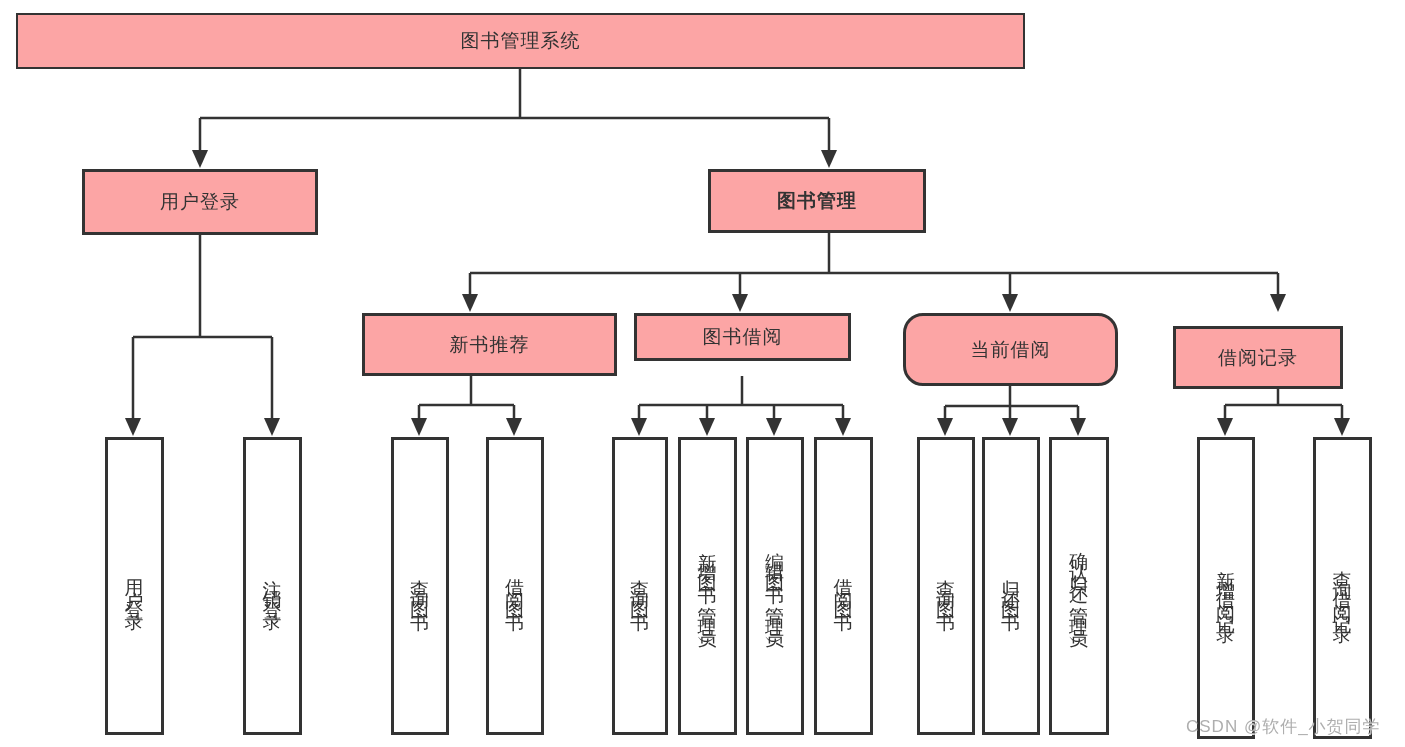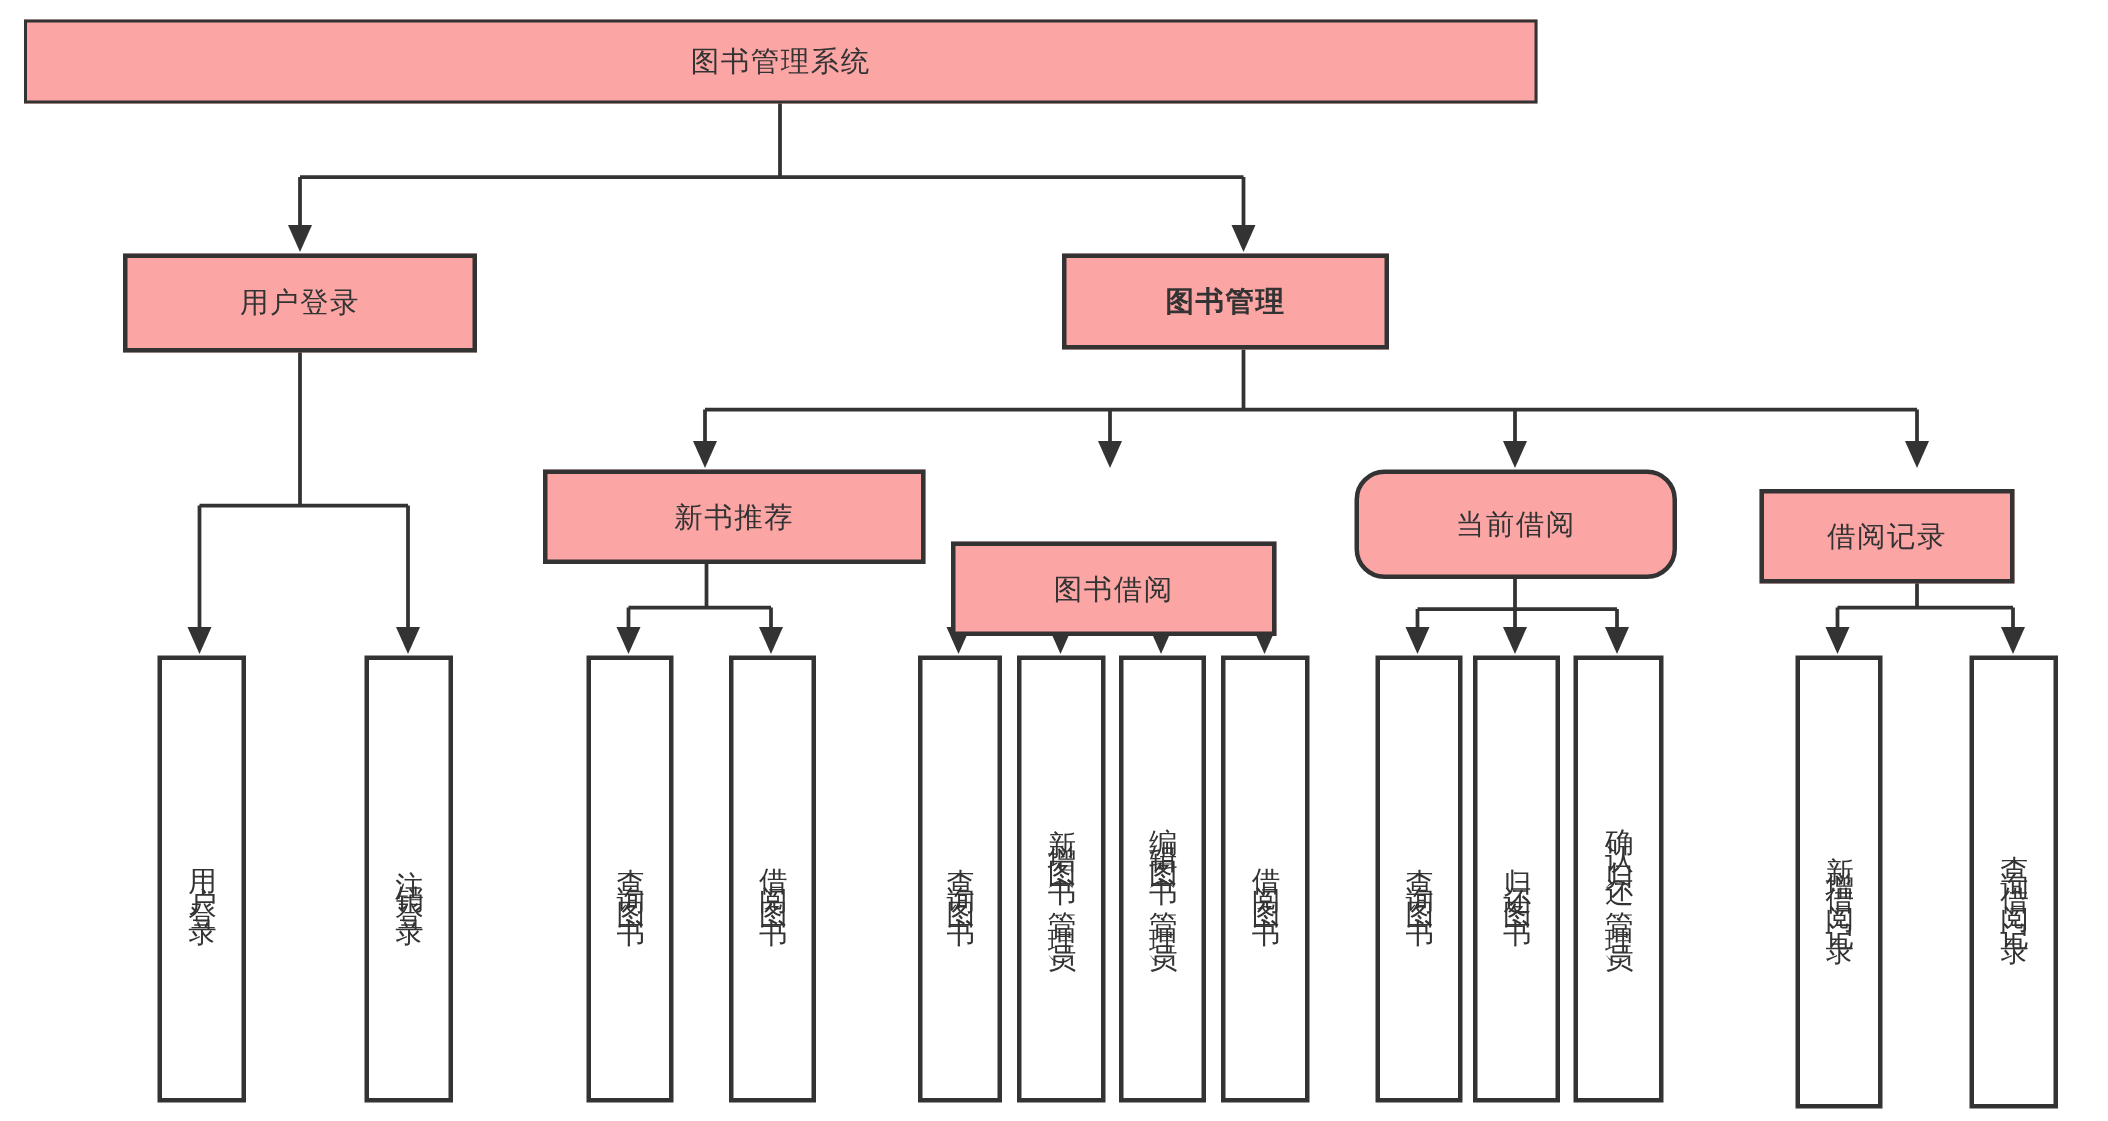--- a/index.html
+++ b/index.html
@@ -103,21 +103,21 @@
       <polygon points="1342,436 1334,418 1350,418"></polygon>
     </g>
   </svg>
 
   <div class="hbox root" style="left:16px;top:13px;width:1009px;height:56px;">图书管理系统</div>
 
   <div class="hbox" style="left:82px;top:169px;width:236px;height:66px;">用户登录</div>
   <div class="hbox" style="left:708px;top:169px;width:218px;height:64px;font-weight:bold;">图书管理</div>
 
   <div class="hbox" style="left:362px;top:313px;width:255px;height:63px;">新书推荐</div>
-  <div class="hbox" style="left:634px;top:313px;width:217px;height:63px;margin-top:48px;">图书借阅</div>
+  <div class="hbox" style="left:634px;top:313px;width:217px;height:48px;">图书借阅</div>
   <div class="hbox" style="left:903px;top:313px;width:215px;height:73px;border-radius:20px;">当前借阅</div>
   <div class="hbox" style="left:1173px;top:326px;width:170px;height:63px;">借阅记录</div>
 
   <div class="vbox" style="left:105px;top:437px;width:59px;height:298px;">
     <span>用户登录</span>
   </div>
   <div class="vbox" style="left:243px;top:437px;width:59px;height:298px;">
     <span>注销登录</span>
   </div>
 
@@ -151,14 +151,15 @@
     <span>确认归还（管理员）</span>
   </div>
 
   <div class="vbox" style="left:1197px;top:437px;width:58px;height:302px;">
     <span>新增借阅记录</span>
   </div>
   <div class="vbox" style="left:1313px;top:437px;width:59px;height:302px;">
     <span>查询借阅记录</span>
   </div>
 
+  <div id="watermark">CSDN @软件_小贺同学</div>
 
 </div>
 
 </body></html>

